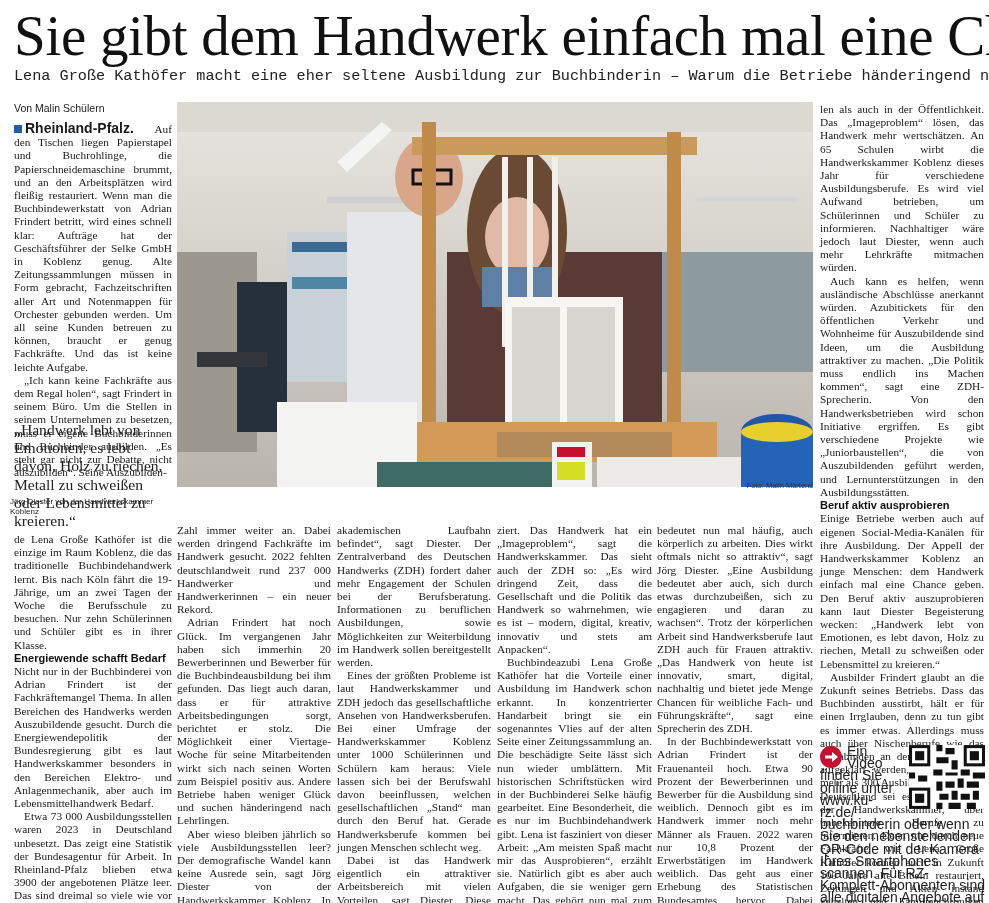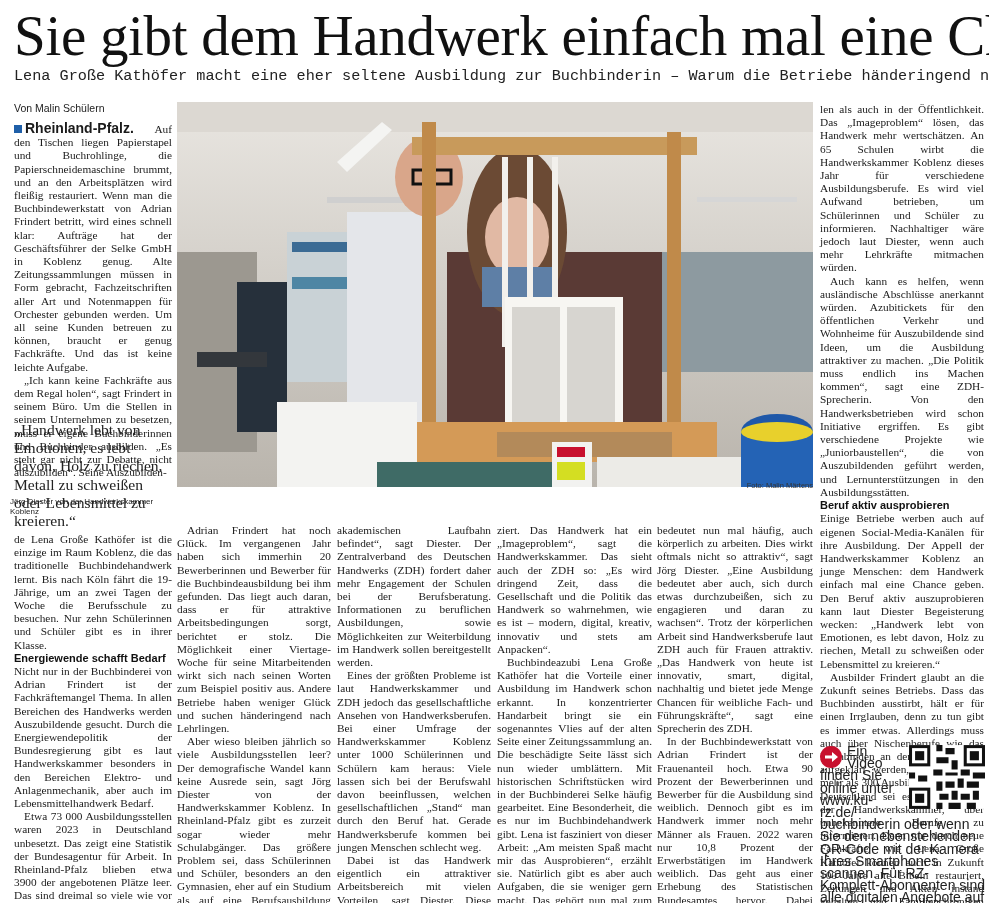--- a/index.html
+++ b/index.html
@@ -92,20 +92,21 @@
     <rect x="564" y="330" width="72" height="55" fill="#2463b5"></rect>
     <ellipse cx="600" cy="330" rx="36" ry="10" fill="#e8d02c"></ellipse>
   </svg>
 </div>
 
 <div class="caption">
   <span class="credit">Foto: Malin Märtens</span>
 </div>
 
 <div class="col" style="left:177px; top:524px; width:154px;">
+  <p class="noindent">Zahl immer weiter an. Dabei werden dringend Fachkräfte im Handwerk gesucht. 2022 fehlten deutschlandweit rund 237 000 Handwerker und Handwerkerinnen – ein neuer Rekord.</p>
   <p>Adrian Frindert hat noch Glück. Im vergangenen Jahr haben sich immerhin 20 Bewerberinnen und Bewerber für die Buchbindeausbildung bei ihm gefunden. Das liegt auch daran, dass er für attraktive Arbeitsbedingungen sorgt, berichtet er stolz. Die Möglichkeit einer Viertage-Woche für seine Mitarbeitenden wirkt sich nach seinen Worten zum Beispiel positiv aus. Andere Betriebe haben weniger Glück und suchen händeringend nach Lehrlingen.</p>
   <p>Aber wieso bleiben jährlich so viele Ausbildungsstellen leer? Der demografische Wandel kann keine Ausrede sein, sagt Jörg Diester von der Handwerkskammer Koblenz. In Rheinland-Pfalz gibt es zurzeit sogar wieder mehr Schulabgänger. Das größere Problem sei, dass Schülerinnen und Schüler, besonders an den Gymnasien, eher auf ein Studium als auf eine Berufsausbildung vorbereitet würden: „Es gibt selten den Blick darauf, was sich links und rechts seitens der</p>
 </div>
 
 <div class="col" style="left:337px; top:524px; width:154px;">
   <p class="noindent">akademischen Laufbahn befindet“, sagt Diester. Der Zentralverband des Deutschen Handwerks (ZDH) fordert daher mehr Engagement der Schulen bei der Berufsberatung. Informationen zu beruflichen Ausbildungen, sowie Möglichkeiten zur Weiterbildung im Handwerk sollen bereitgestellt werden.</p>
   <p>Eines der größten Probleme ist laut Handwerkskammer und ZDH jedoch das gesellschaftliche Ansehen von Handwerksberufen. Bei einer Umfrage der Handwerkskammer Koblenz unter 1000 Schülerinnen und Schülern kam heraus: Viele lassen sich bei der Berufswahl davon beeinflussen, welchen gesellschaftlichen „Stand“ man durch den Beruf hat. Gerade Handwerksberufe kommen bei jungen Menschen schlecht weg.</p>
   <p>Dabei ist das Handwerk eigentlich ein attraktiver Arbeitsbereich mit vielen Vorteilen, sagt Diester. Diese werden aber seiner Meinung nach nicht ausreichend transparent gemacht. Dass man bei der dualen Ausbildung einen Teil der Lehre auch im Ausland verbringen kann, ist beispielsweise nicht allen bewusst. Auch Weiterbildungsmöglichkeiten wie die Ausbildung zum Meister werden selten kommuni-</p>
 </div>
 

